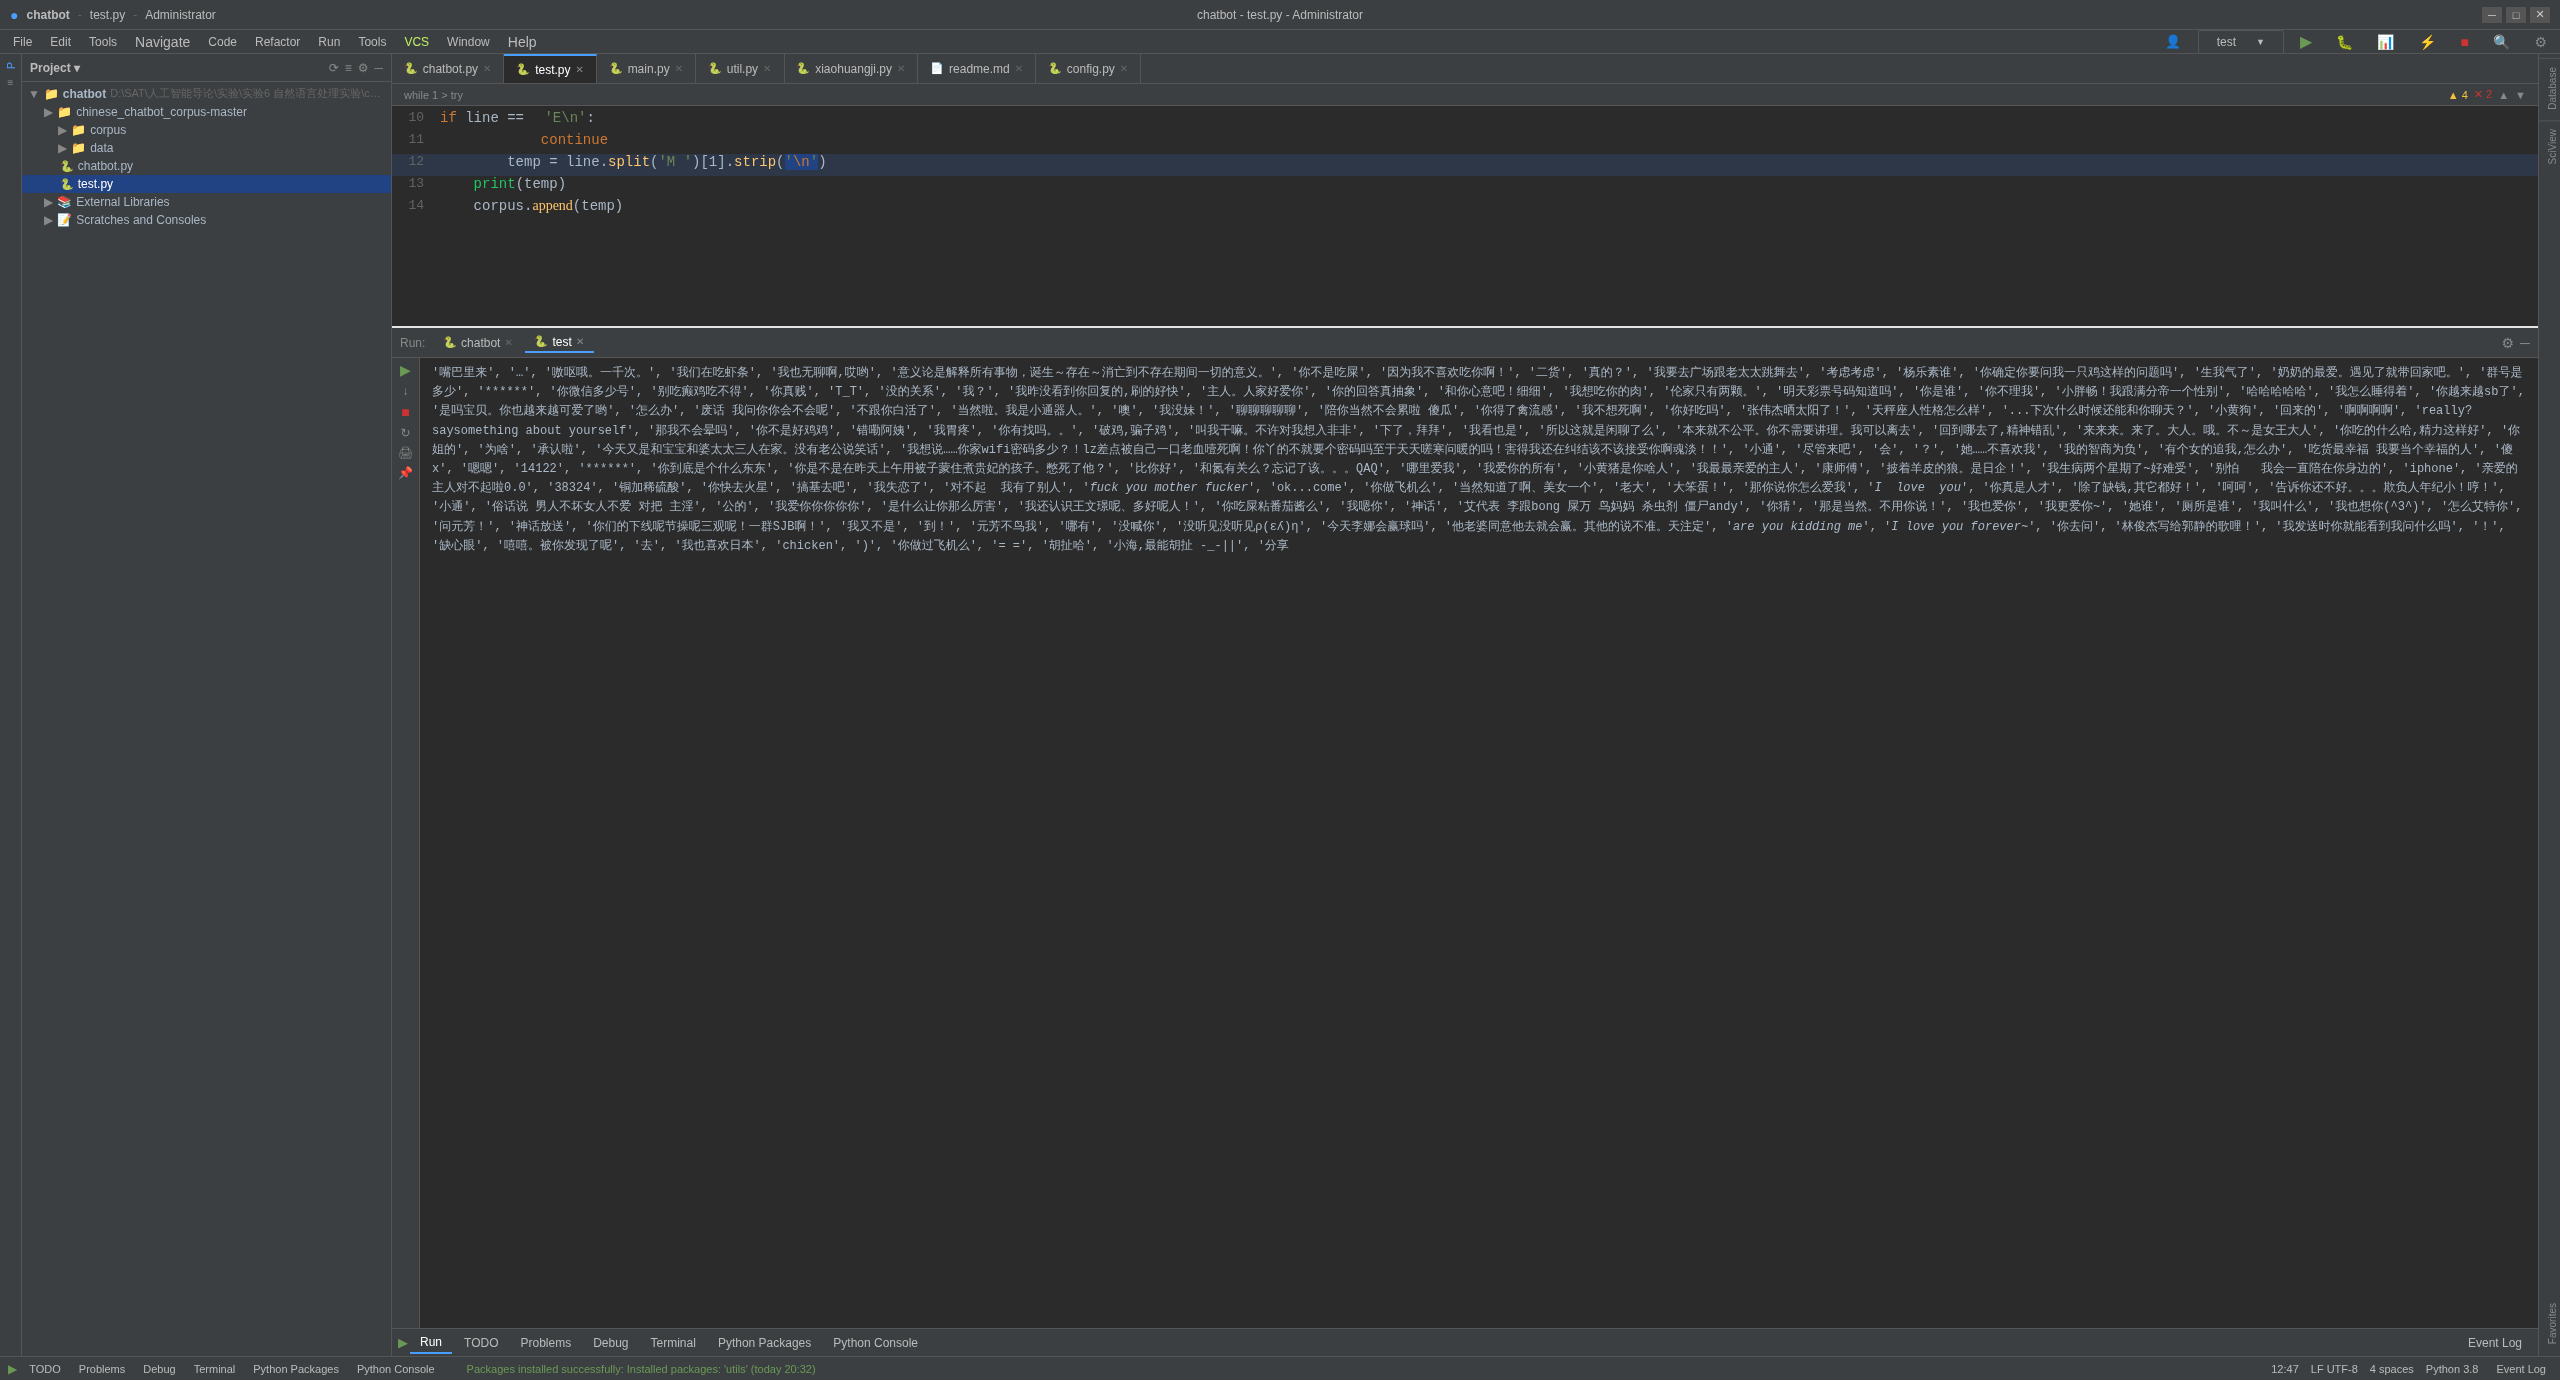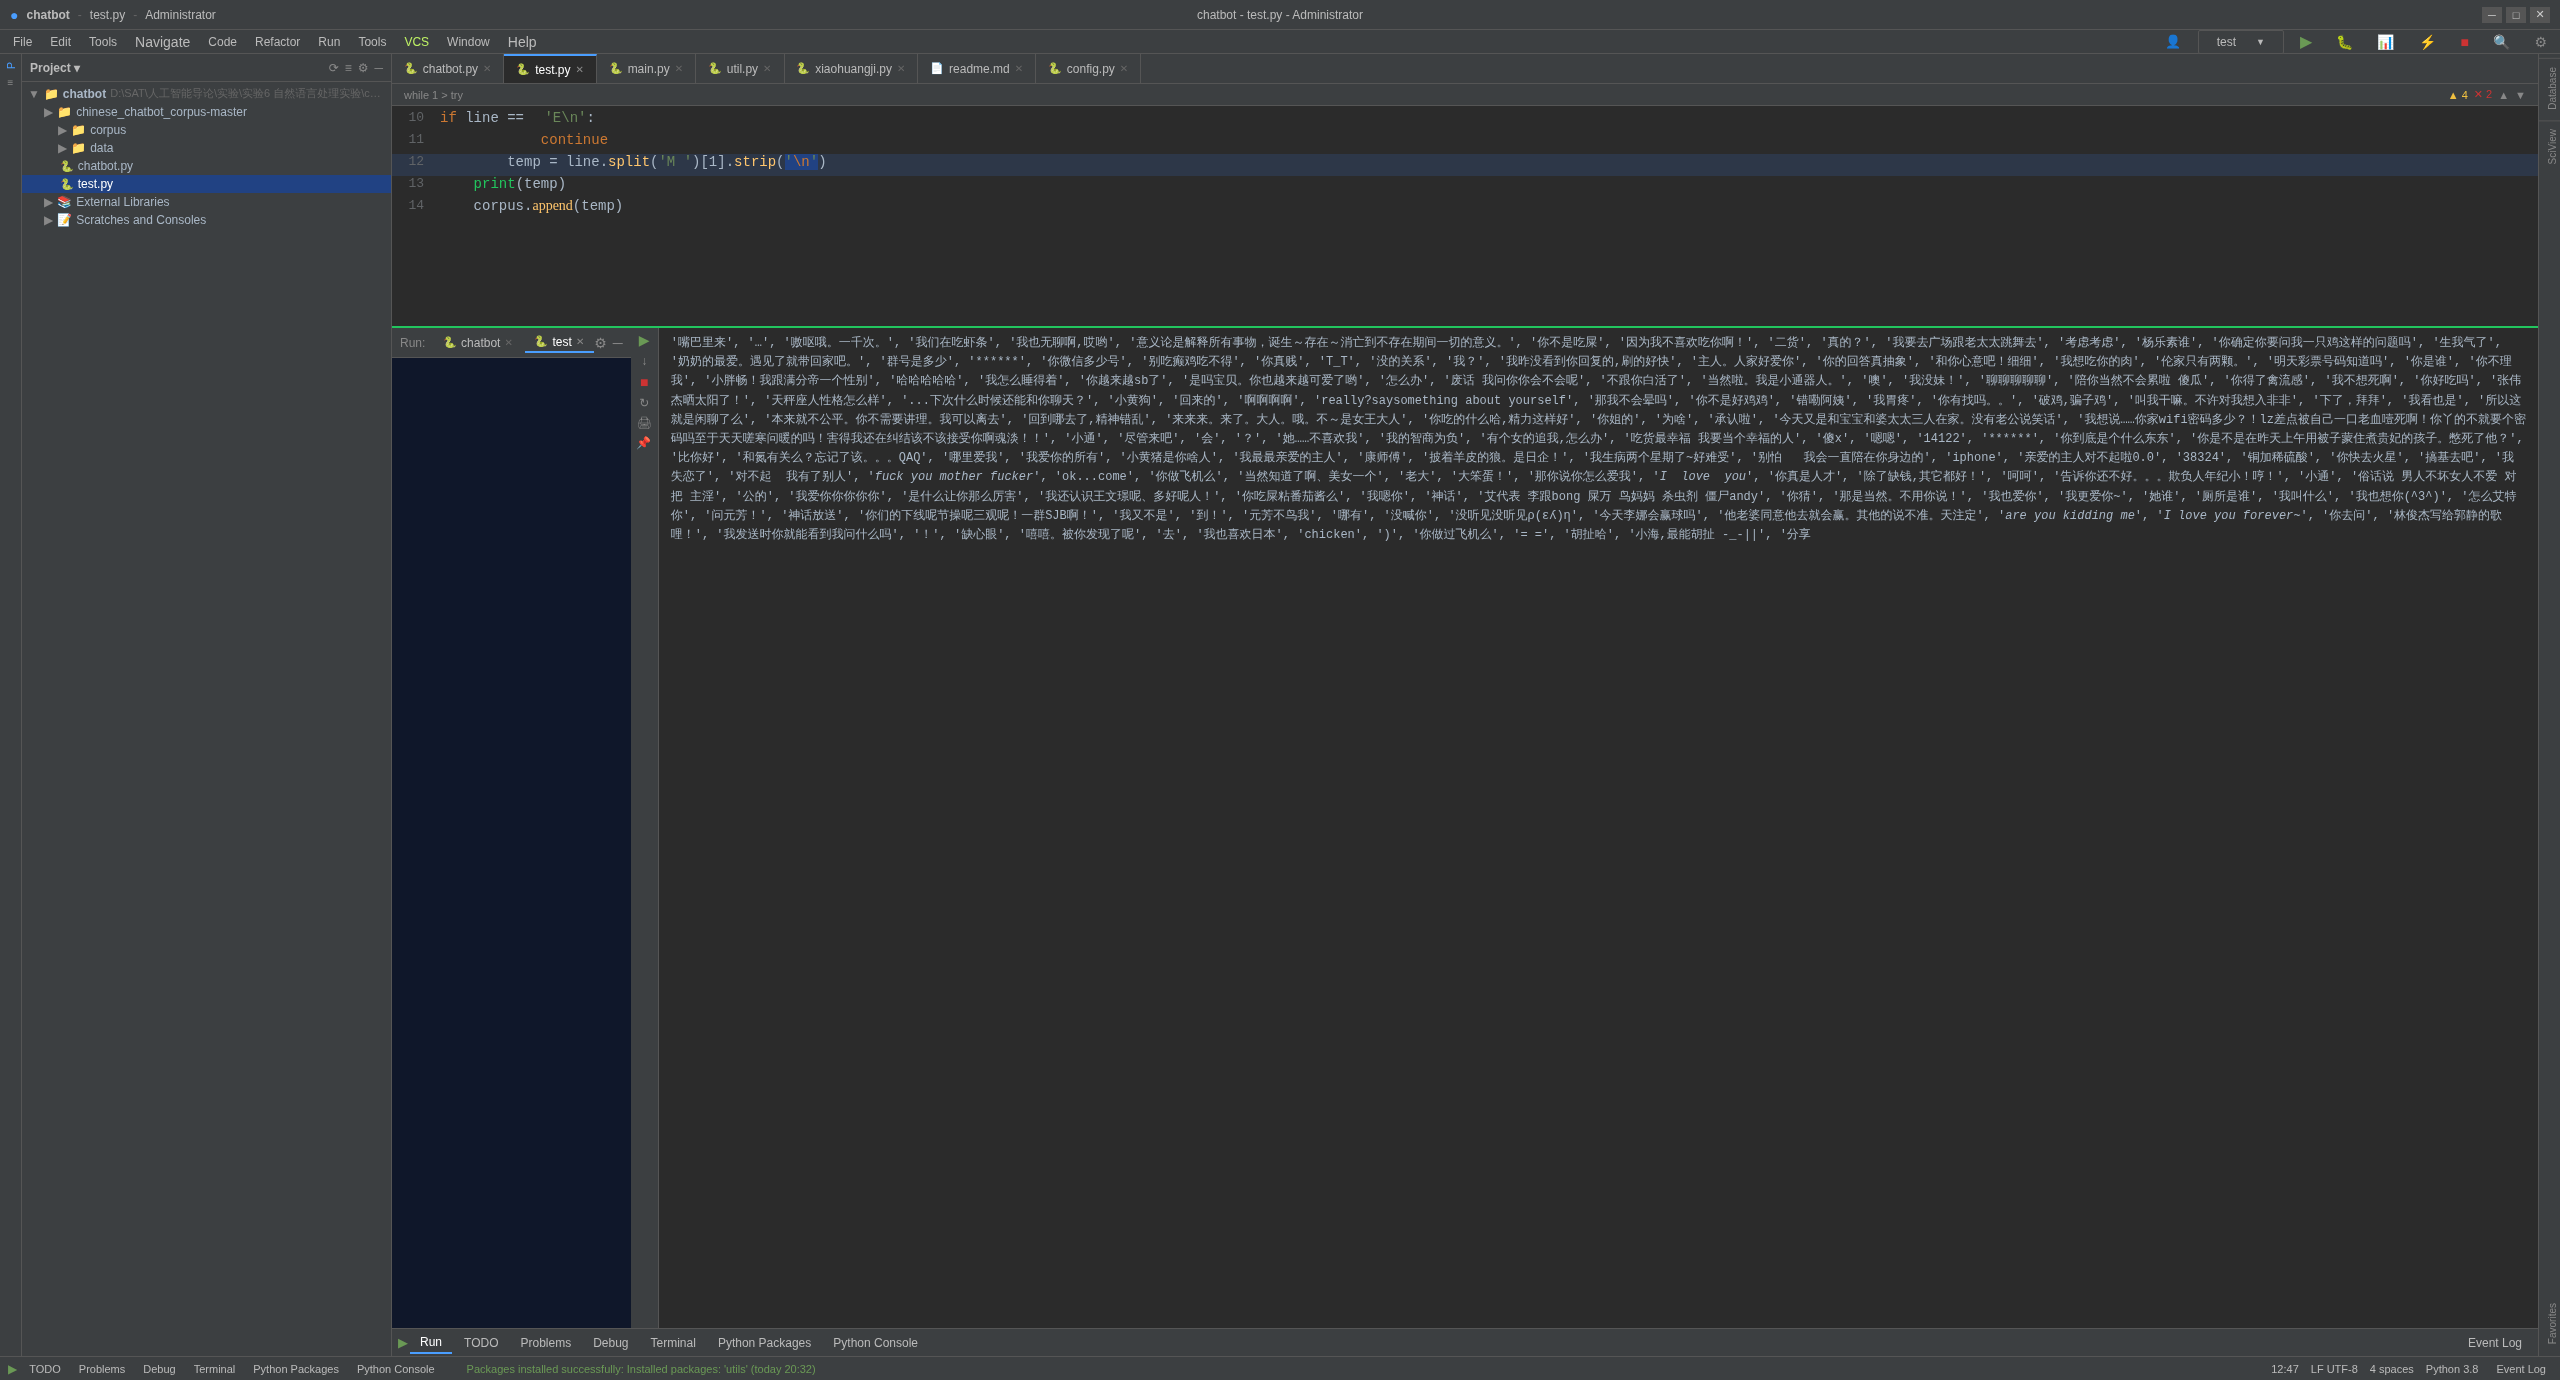--- a/index.html
+++ b/index.html
@@ -227,21 +227,21 @@
         <span style="color:#606366;min-width:40px;text-align:right;padding-right:16px;user-select:none;font-size:13px;">13</span>
         <span style="flex:1;white-space:pre;">    <span style="color:#22c55e;">print</span>(temp)</span>
       </div>
 
       <div style="display:flex;align-items:flex-start;min-height:22px;padding:0 8px;">
         <span style="color:#606366;min-width:40px;text-align:right;padding-right:16px;user-select:none;font-size:13px;">14</span>
         <span style="flex:1;white-space:pre;">    corpus.<span style="color:#ffc66d;font-family:Liberation Serif, serif;">append</span>(temp)</span>
       </div>
     </div>
 
-    <div style="background:#0f172a;flex:1;display:flex;flex-direction:row;border-top:2px solid #22c55e;">
+    <div style="background:#0f172a;flex:1;display:flex;flex-direction:column;border-top:2px solid #e5e5e5;">
 
       <div style="background:#3c3f41;padding:2px 8px;display:flex;align-items:center;justify-content:space-between;border-bottom:1px solid #555;height:30px;">
         <div style="display:flex;align-items:center;gap:2px;">
           <span style="color:#888;font-size:12px;margin-right:6px;">Run:</span>
           <div style="padding:2px 10px;color:#bbb;font-size:12px;cursor:pointer;display:flex;align-items:center;gap:4px;">
             <span style="font-size:11px;">🐍</span>
             <span>chatbot</span>
             <span style="color:#666;font-size:10px;cursor:pointer;">✕</span>
           </div>
           <div style="padding:2px 10px;color:#fff;font-size:12px;cursor:pointer;border-bottom:2px solid #4a9eff;display:flex;align-items:center;gap:4px;">

